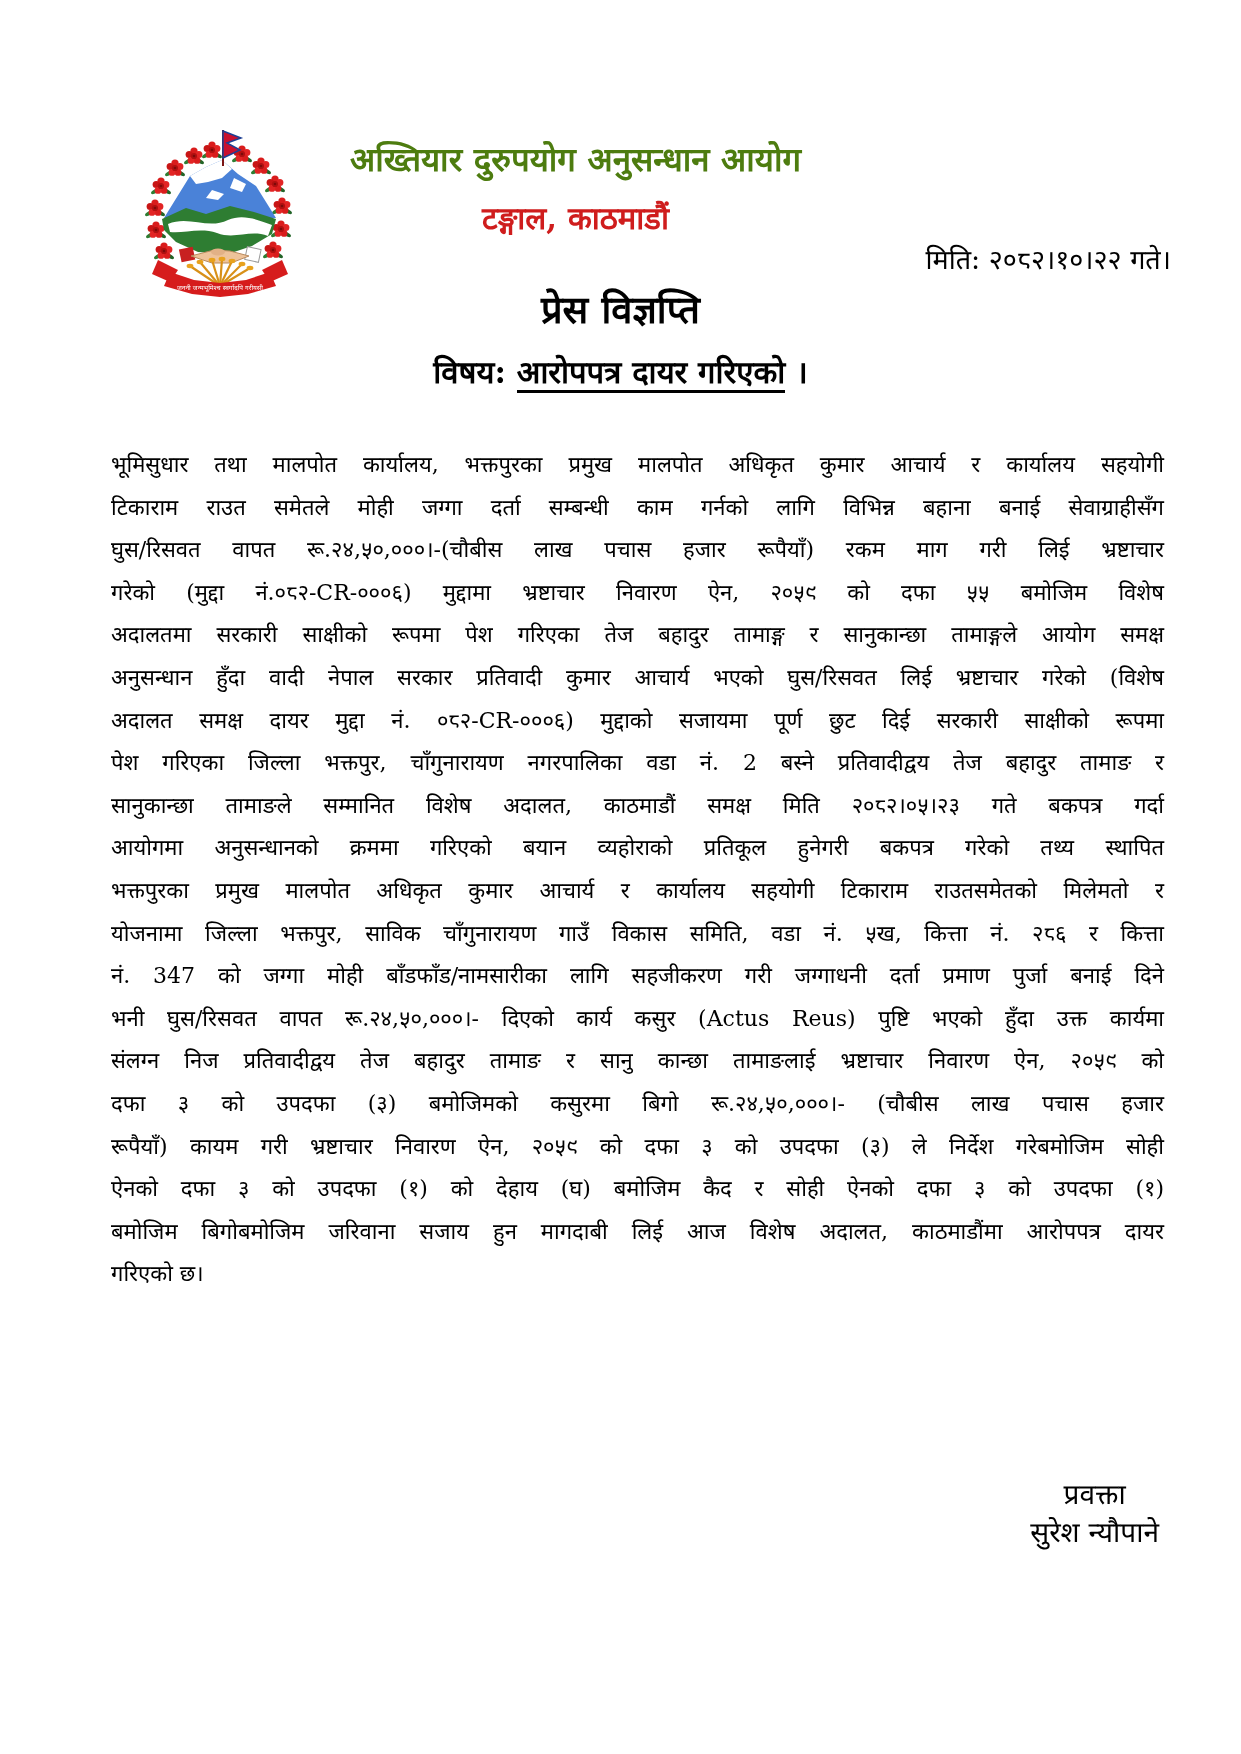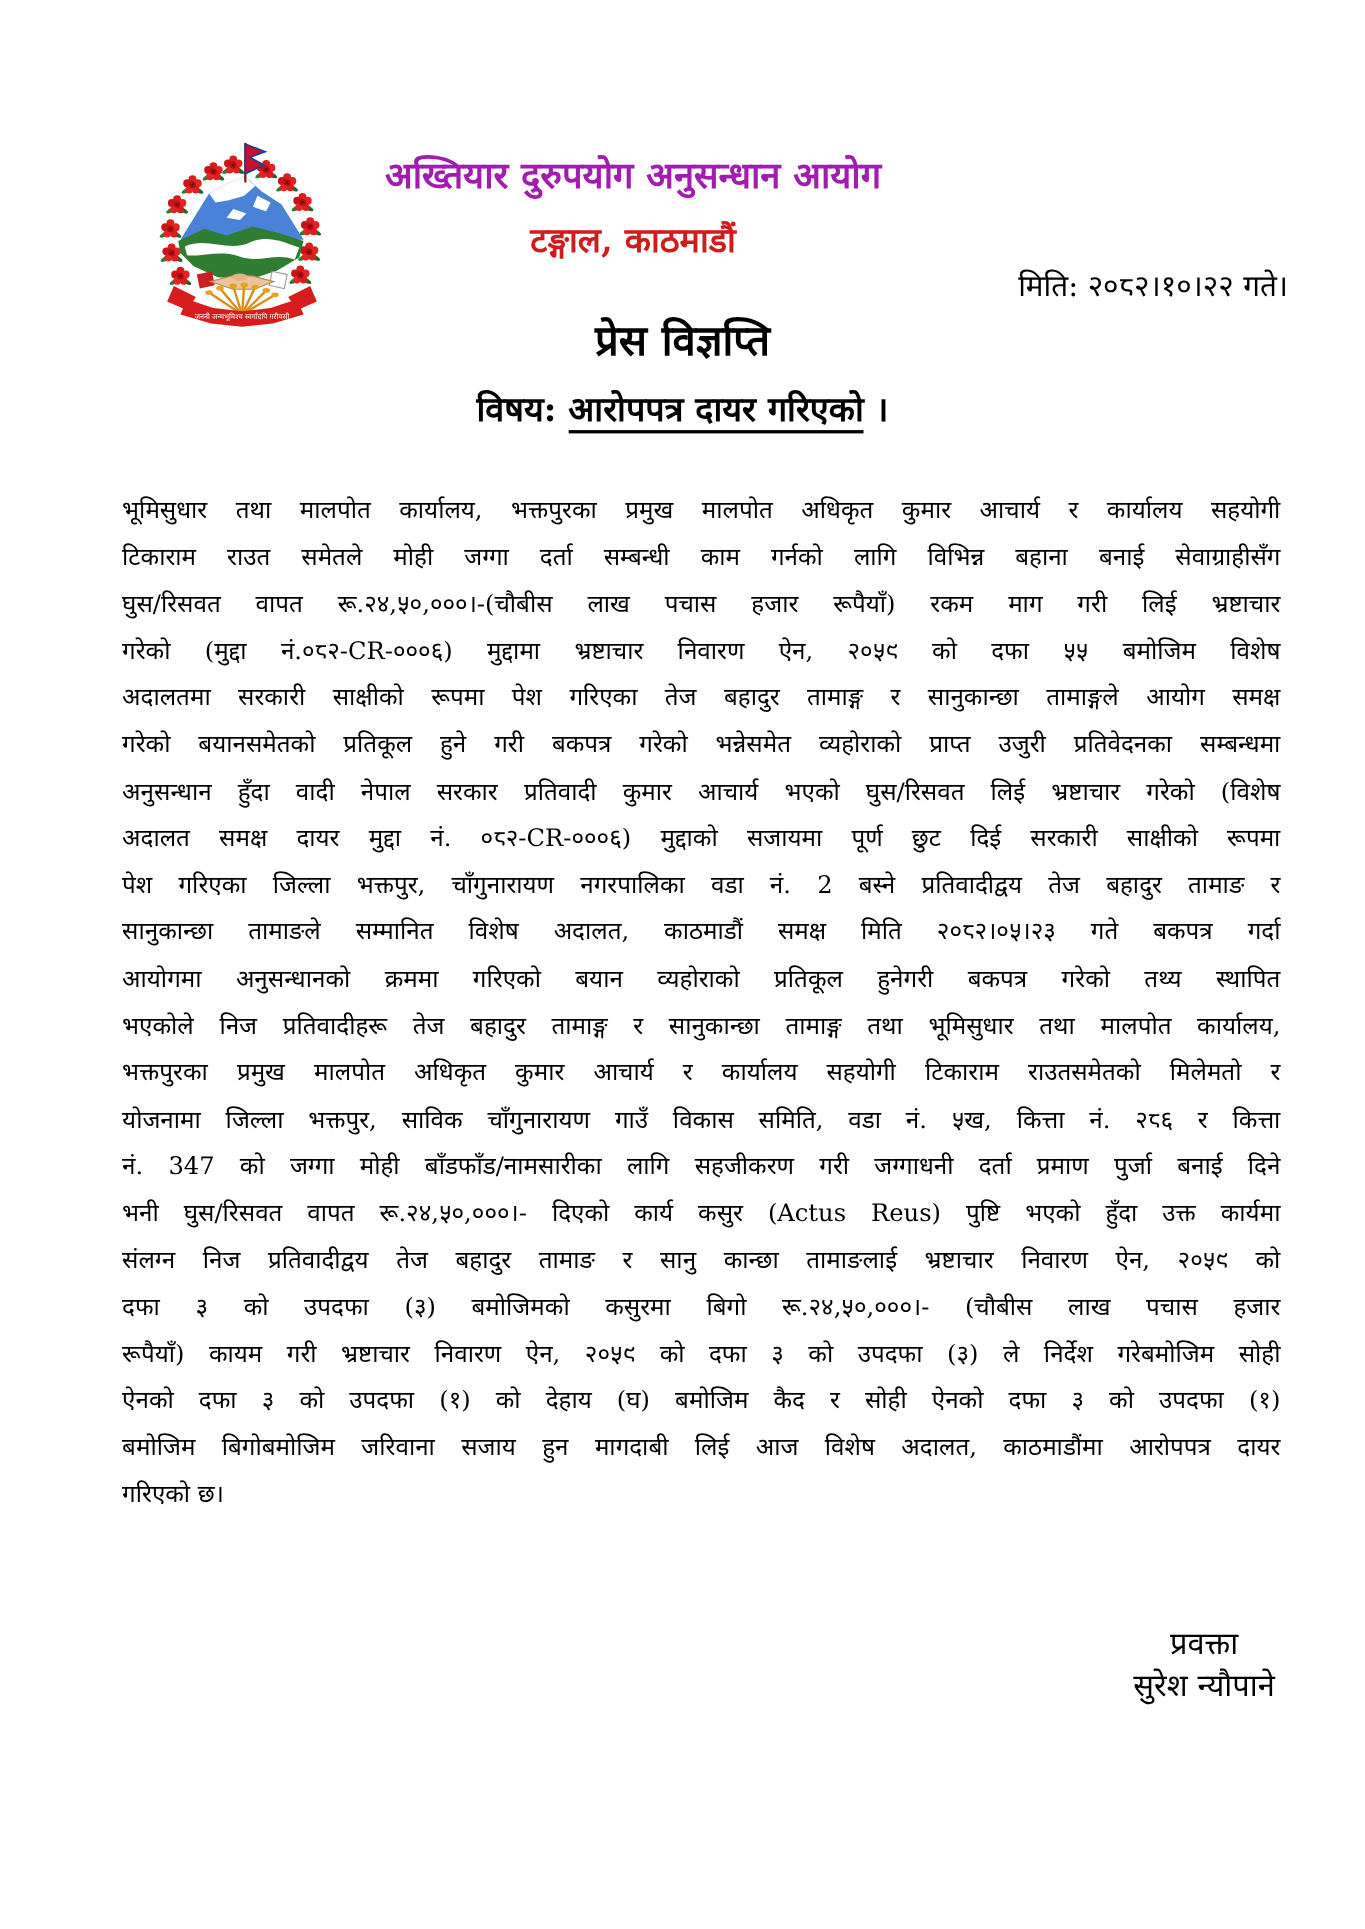--- a/index.html
+++ b/index.html
@@ -10,21 +10,21 @@
     background:#ffffff;
     font-family:"DejaVu Serif","Liberation Serif",serif;
     color:#000;
     overflow:hidden;
   }
   
   .emblem{position:absolute;left:134px;top:120px;width:172px;height:184px;}
   .org-name{
     position:absolute;left:0;right:90px;top:136px;
     text-align:center;
-    font-size:33px;font-weight:bold;color:#a21caf;
+    font-size:33px;font-weight:bold;color:#4d7c0f;
   }
   .org-address{
     position:absolute;left:0;right:90px;top:196px;
     text-align:center;
     font-size:31px;font-weight:bold;color:#cf1d1d;
   }
   .date-line{
     position:absolute;left:0;right:70px;top:240px;
     text-align:right;
     font-size:27px;
@@ -194,27 +194,25 @@
 
   <div class="doc-title">प्रेस विज्ञप्ति</div>
   <div class="subject"><span>विषय: </span><span class="u">आरोपपत्र दायर गरिएको</span><span> ।</span></div>
 
   <div class="body-text">
       <div class="body-line">भूमिसुधार तथा मालपोत कार्यालय, भक्तपुरका प्रमुख मालपोत अधिकृत कुमार आचार्य र कार्यालय सहयोगी</div>
       <div class="body-line">टिकाराम राउत समेतले मोही जग्गा दर्ता सम्बन्धी काम गर्नको लागि विभिन्न बहाना बनाई सेवाग्राहीसँग</div>
       <div class="body-line">घुस/रिसवत वापत रू.२४,५०,०००।-(चौबीस लाख पचास हजार रूपैयाँ) रकम माग गरी लिई भ्रष्टाचार</div>
       <div class="body-line">गरेको (मुद्दा नं.०८२-CR-०००६) मुद्दामा भ्रष्टाचार निवारण ऐन, २०५९ को दफा ५५ बमोजिम विशेष</div>
       <div class="body-line">अदालतमा सरकारी साक्षीको रूपमा पेश गरिएका तेज बहादुर तामाङ्ग र सानुकान्छा तामाङ्गले आयोग समक्ष</div>
-      <div class="body-line">गरेको बयानसमेतको प्रतिकूल हुने गरी बकपत्र गरेको भन्नेसमेत व्यहोराको प्राप्त उजुरी प्रतिवेदनका सम्बन्धमा</div>
       <div class="body-line">अनुसन्धान हुँदा वादी नेपाल सरकार प्रतिवादी कुमार आचार्य भएको घुस/रिसवत लिई भ्रष्टाचार गरेको (विशेष</div>
       <div class="body-line">अदालत समक्ष दायर मुद्दा नं. ०८२-CR-०००६) मुद्दाको सजायमा पूर्ण छुट दिई सरकारी साक्षीको रूपमा</div>
       <div class="body-line">पेश गरिएका जिल्ला भक्तपुर, चाँगुनारायण नगरपालिका वडा नं. 2 बस्ने प्रतिवादीद्वय तेज बहादुर तामाङ र</div>
       <div class="body-line">सानुकान्छा तामाङले सम्मानित विशेष अदालत, काठमाडौं समक्ष मिति २०८२।०५।२३ गते बकपत्र गर्दा</div>
       <div class="body-line">आयोगमा अनुसन्धानको क्रममा गरिएको बयान व्यहोराको प्रतिकूल हुनेगरी बकपत्र गरेको तथ्य स्थापित</div>
-      <div class="body-line">भएकोले निज प्रतिवादीहरू तेज बहादुर तामाङ्ग र सानुकान्छा तामाङ्ग तथा भूमिसुधार तथा मालपोत कार्यालय,</div>
       <div class="body-line">भक्तपुरका प्रमुख मालपोत अधिकृत कुमार आचार्य र कार्यालय सहयोगी टिकाराम राउतसमेतको मिलेमतो र</div>
       <div class="body-line">योजनामा जिल्ला भक्तपुर, साविक चाँगुनारायण गाउँ विकास समिति, वडा नं. ५ख, कित्ता नं. २८६ र कित्ता</div>
       <div class="body-line">नं. 347 को जग्गा मोही बाँडफाँड/नामसारीका लागि सहजीकरण गरी जग्गाधनी दर्ता प्रमाण पुर्जा बनाई दिने</div>
       <div class="body-line">भनी घुस/रिसवत वापत रू.२४,५०,०००।- दिएको कार्य कसुर (Actus Reus) पुष्टि भएको हुँदा उक्त कार्यमा</div>
       <div class="body-line">संलग्न निज प्रतिवादीद्वय तेज बहादुर तामाङ र सानु कान्छा तामाङलाई भ्रष्टाचार निवारण ऐन, २०५९ को</div>
       <div class="body-line">दफा ३ को उपदफा (३) बमोजिमको कसुरमा बिगो रू.२४,५०,०००।- (चौबीस लाख पचास हजार</div>
       <div class="body-line">रूपैयाँ) कायम गरी भ्रष्टाचार निवारण ऐन, २०५९ को दफा ३ को उपदफा (३) ले निर्देश गरेबमोजिम सोही</div>
       <div class="body-line">ऐनको दफा ३ को उपदफा (१) को देहाय (घ) बमोजिम कैद र सोही ऐनको दफा ३ को उपदफा (१)</div>
       <div class="body-line">बमोजिम बिगोबमोजिम जरिवाना सजाय हुन मागदाबी लिई आज विशेष अदालत, काठमाडौंमा आरोपपत्र दायर</div>
       <div class="body-line">गरिएको छ।</div>

